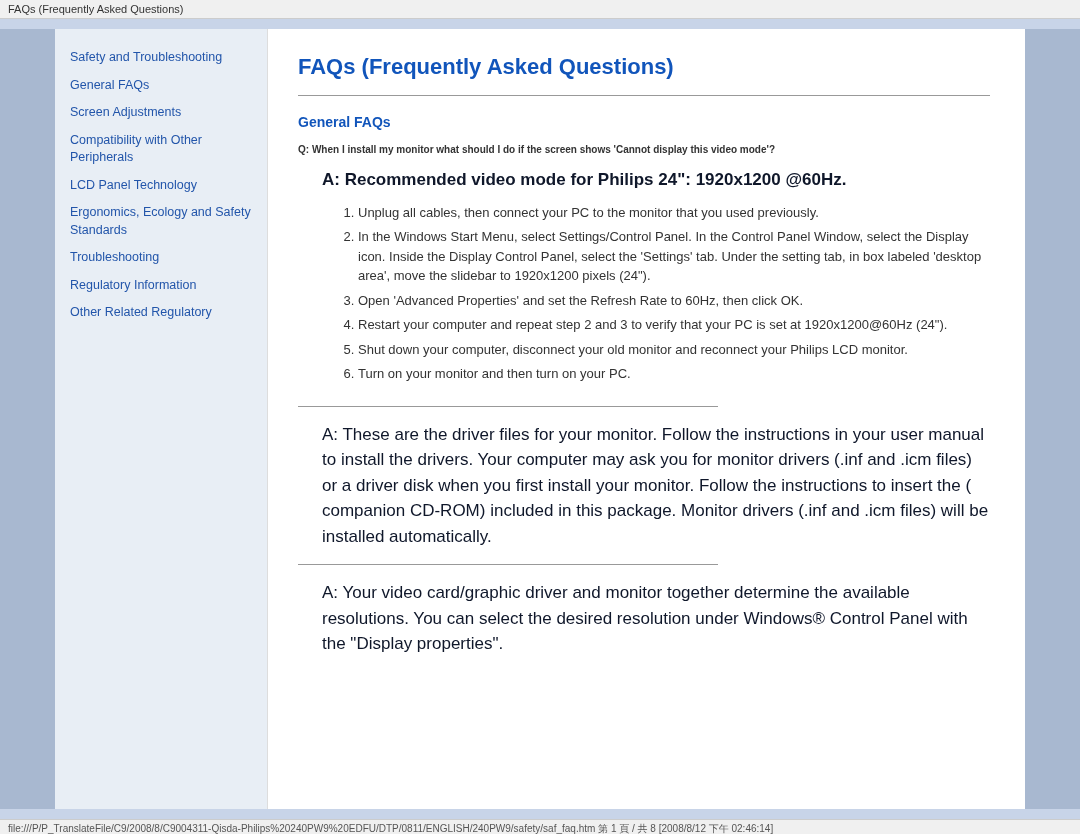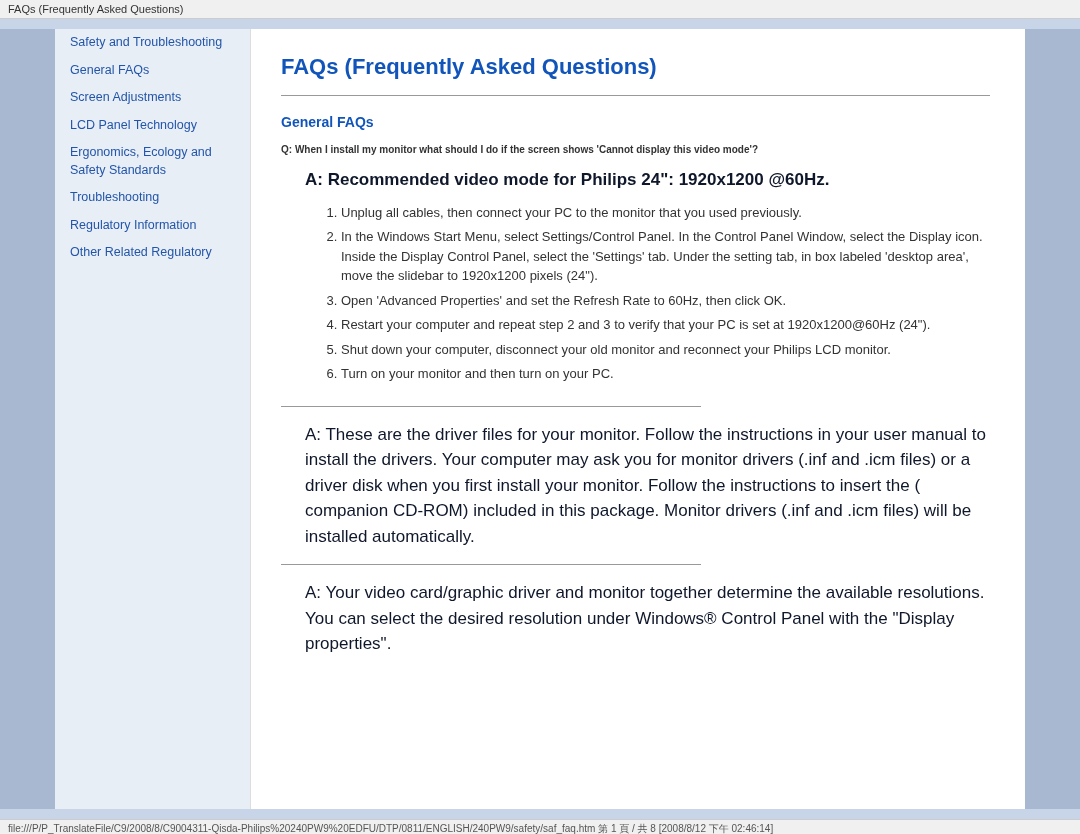--- a/index.html
+++ b/index.html
@@ -40,24 +40,24 @@
     }
 
     .main-area {
       flex: 1;
       background: #f5f5f5;
       display: flex;
       gap: 0;
     }
 
     .sidebar {
-      width: 195px;
+      width: 212px;
       flex-shrink: 0;
       background: #e8eef5;
-      padding: 5px 15px;
+      padding: 20px 15px;
     }
 
     .sidebar-link {
       display: block;
       color: #2255aa;
       text-decoration: none;
       font-size: 12.5px;
       margin-bottom: 10px;
       line-height: 1.4;
       cursor: pointer;
@@ -145,20 +145,21 @@
 
 <div class="outer-wrapper">
   <div class="left-accent"></div>
 
   <div class="main-area">
     <div class="sidebar">
 
     <a class="sidebar-link" href="#">Safety and Troubleshooting</a>
         <a class="sidebar-link" href="#">General FAQs</a>
         <a class="sidebar-link" href="#">Screen Adjustments</a>
+        <a class="sidebar-link" href="#">Compatibility with Other Peripherals</a>
         <a class="sidebar-link" href="#">LCD Panel Technology</a>
         <a class="sidebar-link" href="#">Ergonomics, Ecology and Safety Standards</a>
         <a class="sidebar-link" href="#">Troubleshooting</a>
         <a class="sidebar-link" href="#">Regulatory Information</a>
         <a class="sidebar-link" href="#">Other Related Regulatory</a>
       </div>
 
     <div class="content-area">
       <h1 class="page-title">FAQs (Frequently Asked Questions)</h1>
       <hr class="divider">

